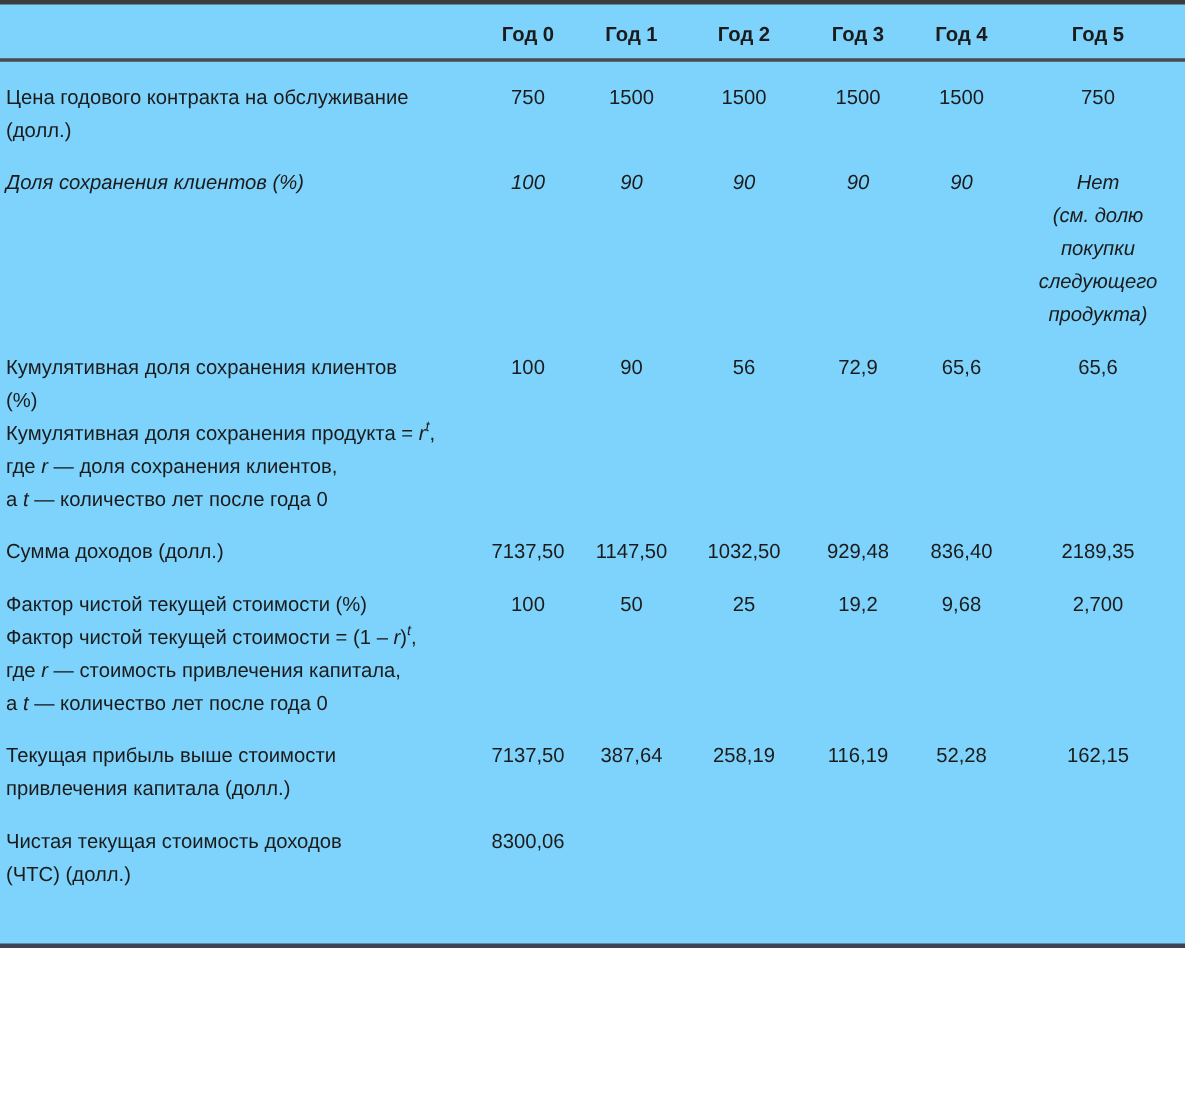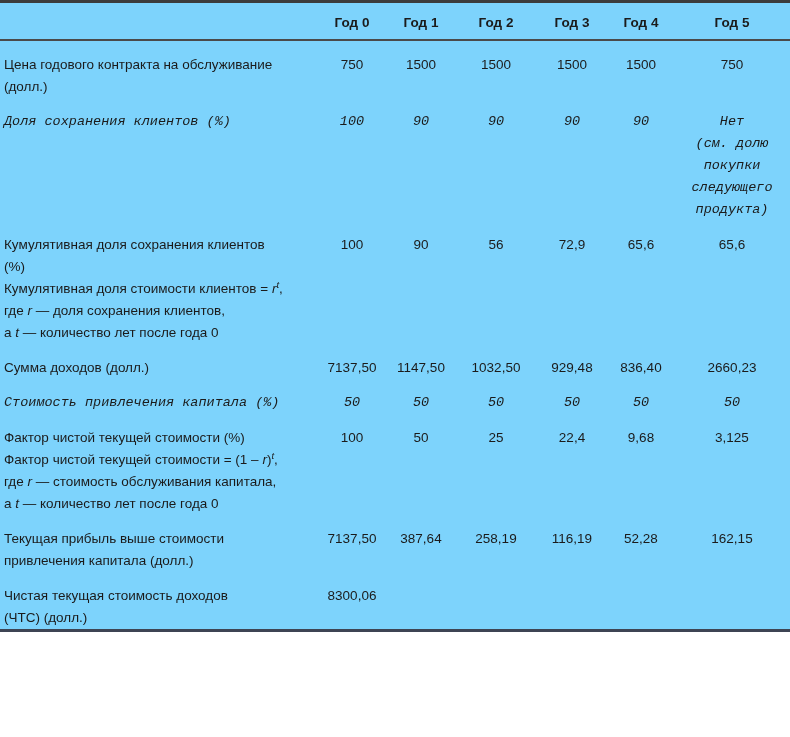--- a/index.html
+++ b/index.html
@@ -32,21 +32,21 @@
     border-bottom:2px solid var(--rule-thin);
     color:var(--text);
   }
   td{
     vertical-align:top;font-size:13.5px;line-height:22px;
     padding:13px 0 0 0;color:var(--text);
   }
   td.label{text-align:left;padding-left:4px;padding-right:8px;}
   .label-main{white-space:pre-line;}
   td.val{text-align:center;white-space:pre-line;}
-  tr.italic td{font-style:italic;font-family:Liberation Mono, monospace;}
+  tr.italic td{font-style:italic;}
   .note-line{white-space:normal;}
   .it{font-style:italic;}
   sup{font-size:9.5px;line-height:0;}
 </style>
 </head>
 <body>
 
 <div class="page">
   <table>
     <colgroup>
@@ -94,66 +94,55 @@
           <td class="val">Нет
 (см. долю
 покупки
 следующего
 продукта)</td>
         </tr>
         <tr>
           <td class="label">
             <div class="label-main">Кумулятивная доля сохранения клиентов
 (%)</div>
-            <div class="note-line"><span>Кумулятивная доля стоимости клиентов = </span><span class="it">r</span><sup class="it">t</sup><span>,</span></div>
+            <div class="note-line"><span>Кумулятивная доля сохранения продукта = </span><span class="it">r</span><sup class="it">t</sup><span>,</span></div>
             <div class="note-line"><span>где </span><span class="it">r</span><span> — доля сохранения клиентов,</span></div>
             <div class="note-line"><span>а </span><span class="it">t</span><span> — количество лет после года 0</span></div>
           </td>
           <td class="val">100</td>
           <td class="val">90</td>
           <td class="val">56</td>
           <td class="val">72,9</td>
           <td class="val">65,6</td>
           <td class="val">65,6</td>
         </tr>
         <tr>
           <td class="label">
             <div class="label-main">Сумма доходов (долл.)</div>
           </td>
           <td class="val">7137,50</td>
           <td class="val">1147,50</td>
           <td class="val">1032,50</td>
           <td class="val">929,48</td>
           <td class="val">836,40</td>
-          <td class="val">2660,23</td>
-        </tr>
-        <tr class="italic">
-          <td class="label">
-            <div class="label-main">Стоимость привлечения капитала (%)</div>
-          </td>
-          <td class="val">50</td>
-          <td class="val">50</td>
-          <td class="val">50</td>
-          <td class="val">50</td>
-          <td class="val">50</td>
-          <td class="val">50</td>
+          <td class="val">2189,35</td>
         </tr>
         <tr>
           <td class="label">
             <div class="label-main">Фактор чистой текущей стоимости (%)</div>
             <div class="note-line"><span>Фактор чистой текущей стоимости = (1 – </span><span class="it">r</span><span>)</span><sup class="it">t</sup><span>,</span></div>
-            <div class="note-line"><span>где </span><span class="it">r</span><span> — стоимость обслуживания капитала,</span></div>
+            <div class="note-line"><span>где </span><span class="it">r</span><span> — стоимость привлечения капитала,</span></div>
             <div class="note-line"><span>а </span><span class="it">t</span><span> — количество лет после года 0</span></div>
           </td>
           <td class="val">100</td>
           <td class="val">50</td>
           <td class="val">25</td>
-          <td class="val">22,4</td>
+          <td class="val">19,2</td>
           <td class="val">9,68</td>
-          <td class="val">3,125</td>
+          <td class="val">2,700</td>
         </tr>
         <tr>
           <td class="label">
             <div class="label-main">Текущая прибыль выше стоимости
 привлечения капитала (долл.)</div>
           </td>
           <td class="val">7137,50</td>
           <td class="val">387,64</td>
           <td class="val">258,19</td>
           <td class="val">116,19</td>

